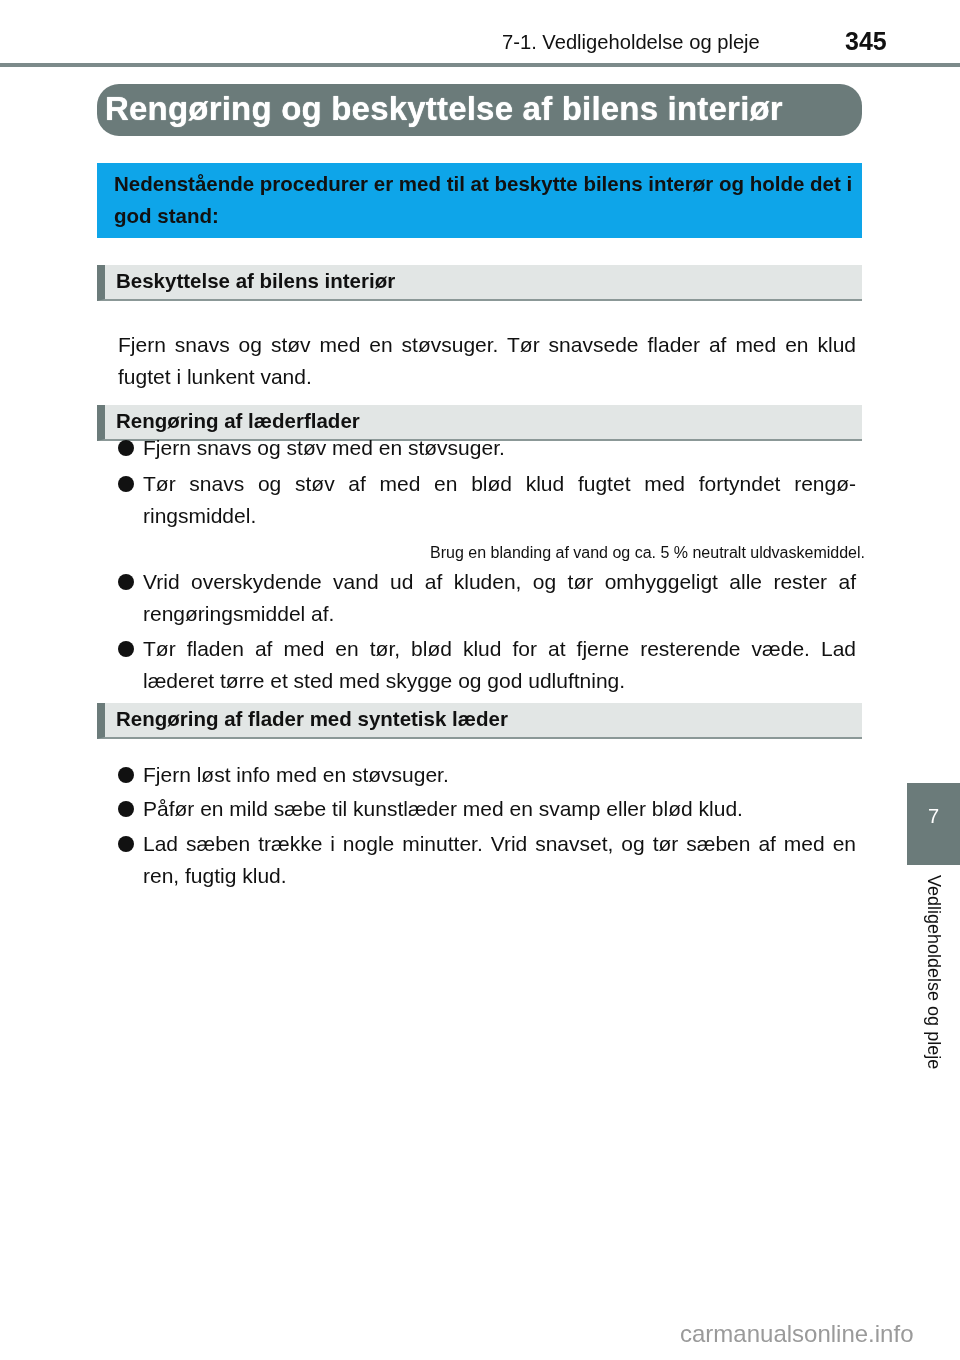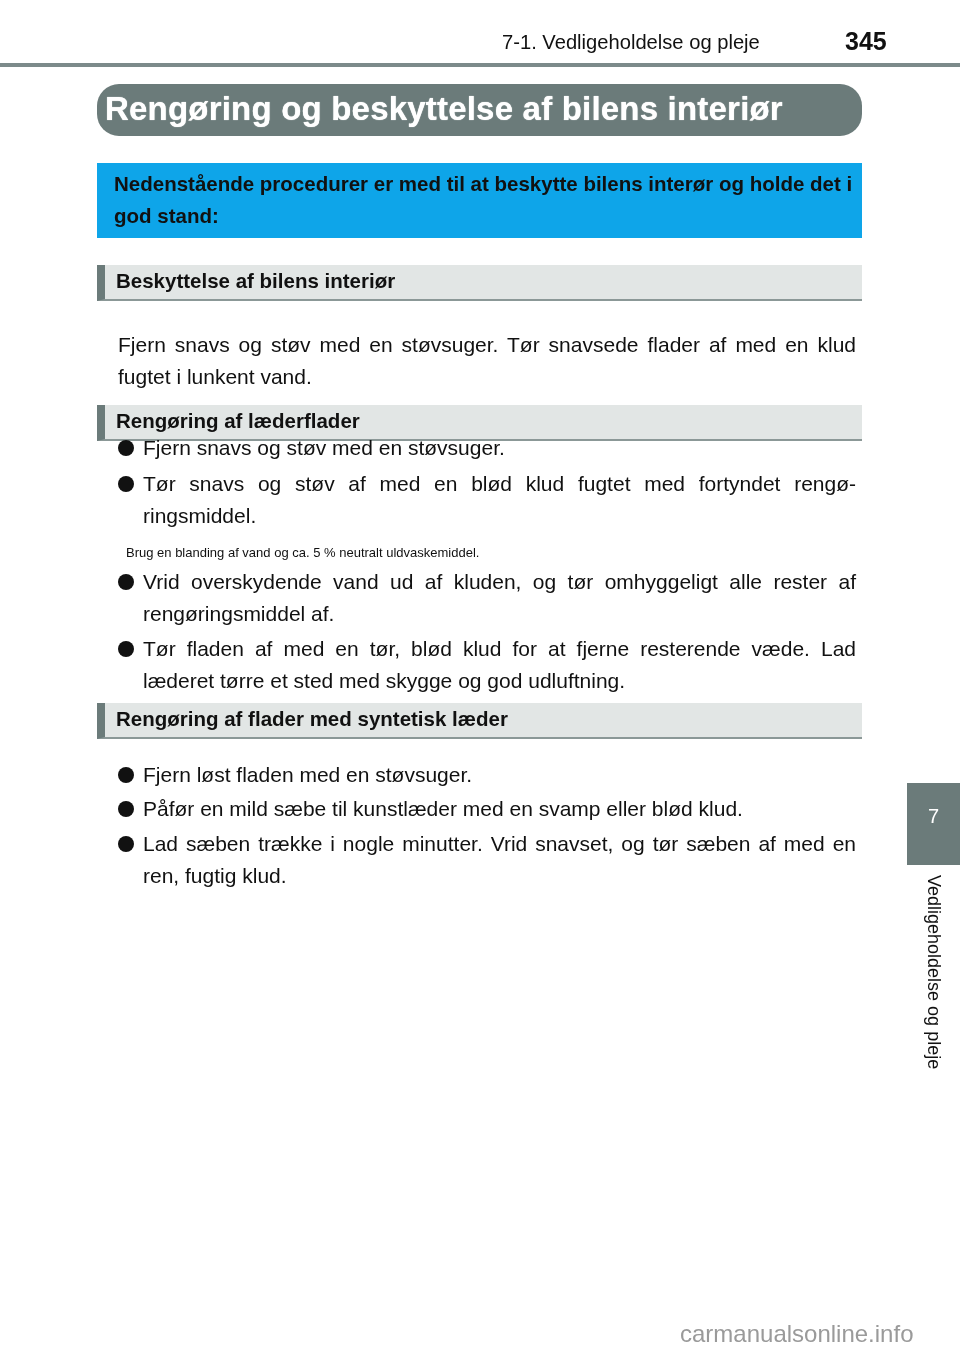--- a/index.html
+++ b/index.html
@@ -43,21 +43,21 @@
       text-align: justify;
     }
     .bullet {
       position: absolute; left: 118px; width: 738px; font-size: 21px; line-height: 32px; color: #111;
       padding-left: 25px; box-sizing: border-box; text-align: justify;
     }
     .bullet .dot {
       position: absolute; left: 0; top: 8px; width: 16px; height: 16px; border-radius: 50%; background: #111;
     }
     .note {
-      position: absolute; left: 126px; width: 713px; font-size: 13px; line-height: 24px; color: #111;
+      position: absolute; left: 152px; width: 713px; font-size: 16px; line-height: 24px; color: #111; text-align: right;
     }
     .side-tab {
       position: absolute; left: 907px; top: 783px; width: 53px; height: 82px; background: #6b7b7a;
     }
     .side-tab .num {
       position: absolute; left: 0; top: 22px; width: 53px; text-align: center; color: #fff; font-size: 20px;
     }
     .side-label {
       position: absolute; left: 914px; top: 875px; width: 30px; height: 230px;
       writing-mode: vertical-rl; font-size: 18px; color: #111; white-space: nowrap;
@@ -97,21 +97,21 @@
   <span>Vrid overskydende vand ud af kluden, og tør omhyggeligt alle rester af rengøringsmiddel af.</span>
 </div>
 <div class="bullet" style="top:633px;">
   <span class="dot"></span>
   <span>Tør fladen af med en tør, blød klud for at fjerne resterende væde. Lad læderet tørre et sted med skygge og god udluftning.</span>
 </div>
 
 <div class="sec-head" style="top:703px;">Rengøring af flader med syntetisk læder</div>
 <div class="bullet" style="top:759px;">
   <span class="dot"></span>
-  <span>Fjern løst fladen med en støvsuger.</span>
+  <span>Fjern løst info med en støvsuger.</span>
 </div>
 <div class="bullet" style="top:793px;">
   <span class="dot"></span>
   <span>Påfør en mild sæbe til kunstlæder med en svamp eller blød klud.</span>
 </div>
 <div class="bullet" style="top:828px;">
   <span class="dot"></span>
   <span>Lad sæben trække i nogle minutter. Vrid snavset, og tør sæben af med en ren, fugtig klud.</span>
 </div>
 

